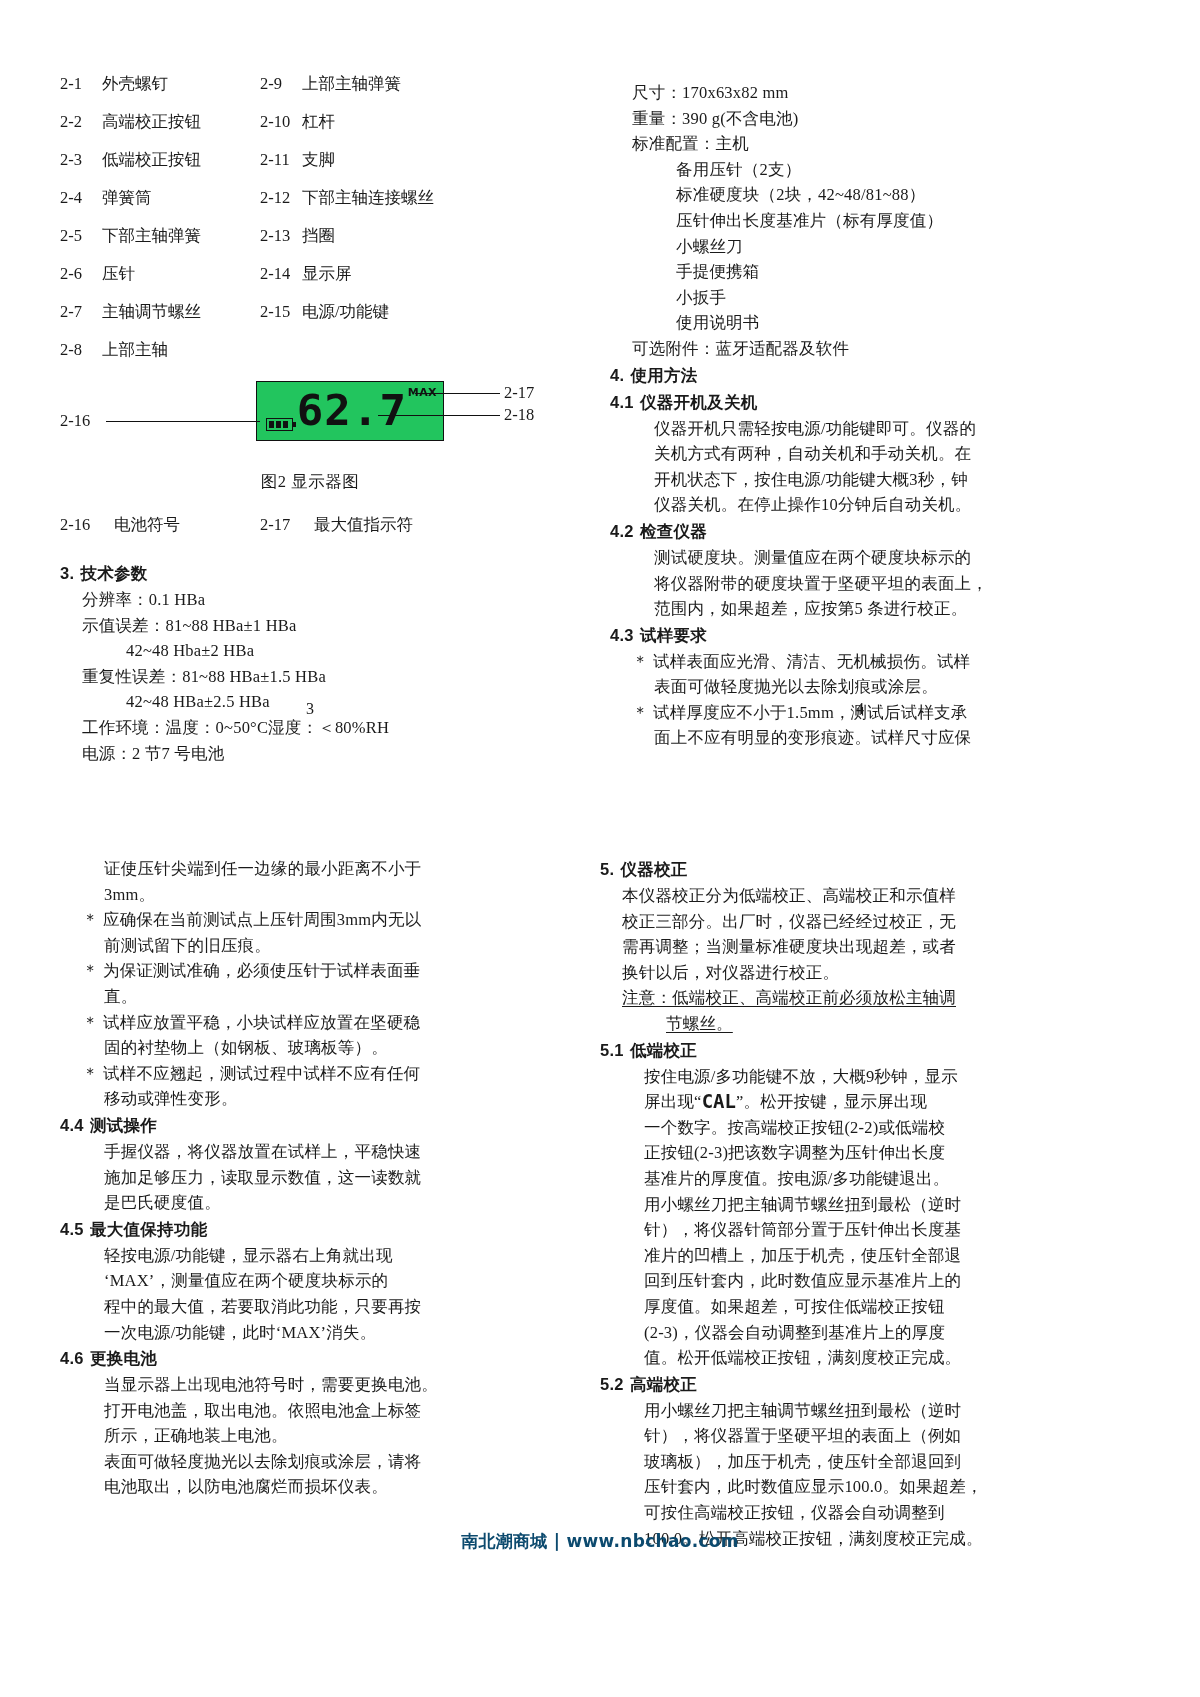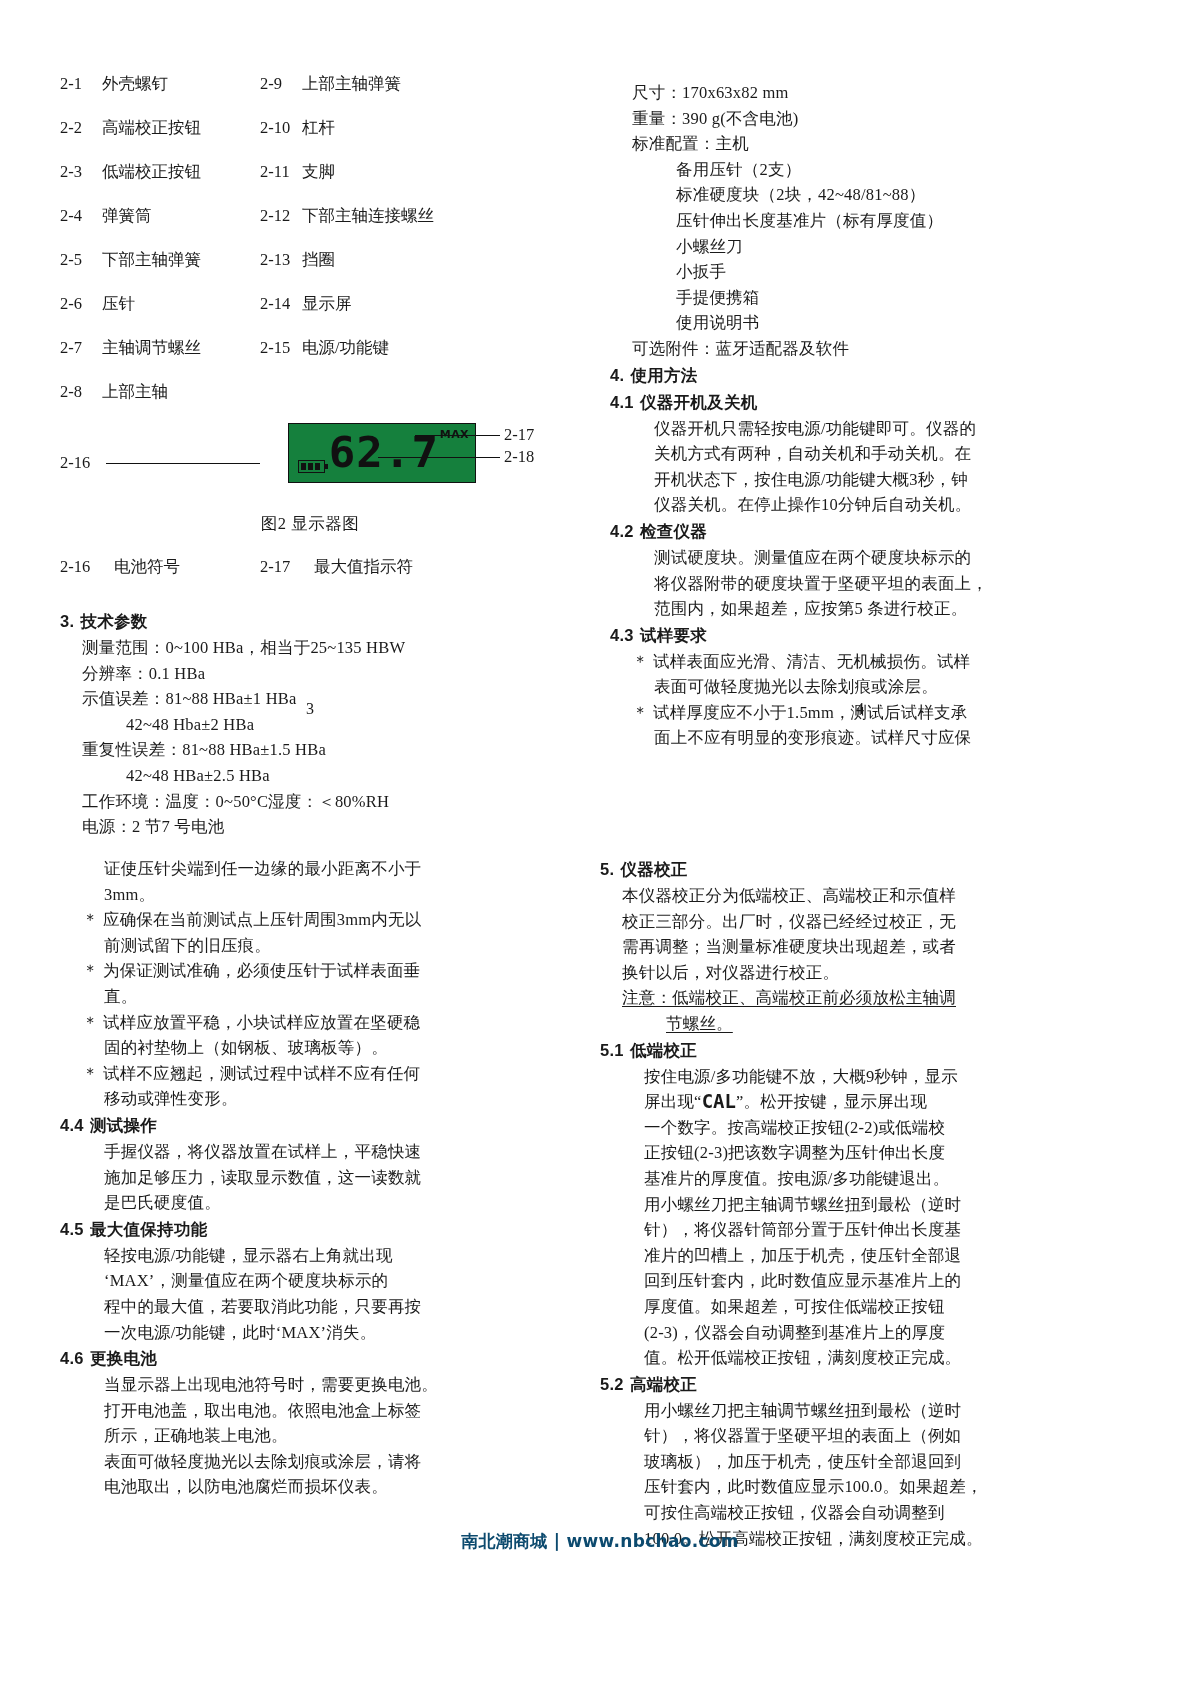--- a/index.html
+++ b/index.html
@@ -44,21 +44,21 @@
   }
   .heading .num {
     font-family: "Liberation Sans", sans-serif;
     font-weight: bold;
   }
 
   
   .parts-list {
     display: grid;
     grid-template-columns: 200px 1fr;
-    row-gap: 13px;
+    row-gap: 7px;
   }
   .parts-list .cell {
     font-size: 16.5px;
     line-height: 31px;
     white-space: nowrap;
   }
   .parts-list .cell .code {
     display: inline-block;
     min-width: 42px;
     font-family: "Liberation Serif", serif;
@@ -70,22 +70,21 @@
     height: 86px;
     margin-top: 14px;
   }
   .lcd-box {
     position: absolute;
     left: 196px;
     top: 2px;
     width: 186px;
     height: 58px;
     border: 1.6px solid #111;
-    background: #15803d;
-    margin-left: 32px;
+    background: #22c55e;
   }
   .lcd-digits {
     position: absolute;
     right: 36px;
     top: 2px;
     font-family: "DejaVu Sans Mono", monospace;
     font-size: 42px;
     font-weight: bold;
     letter-spacing: 1px;
     line-height: 54px;
@@ -254,43 +253,42 @@
       <div class="cell"><span class="code" style="min-width:54px;">2-16</span><span>电池符号</span></div>
       <div class="cell"><span class="code" style="min-width:54px;">2-17</span><span>最大值指示符</span></div>
       <div class="cell"></div>
     </div>
 
     <div class="heading" style="margin-top:13px;">
       <span class="num">3.</span>
       <span>技术参数</span>
     </div>
     <div class="body-text">
-      <div class="indent1 nowrap">测量范围：0~100 HBa，相当于25~135 HBW</div>
       <div class="indent1 nowrap">分辨率：0.1 HBa</div>
       <div class="indent1 nowrap">示值误差：81~88 HBa±1 HBa</div>
       <div class="indent3 nowrap">42~48 Hba±2 HBa</div>
       <div class="indent1 nowrap">重复性误差：81~88 HBa±1.5 HBa</div>
       <div class="indent3 nowrap">42~48 HBa±2.5 HBa</div>
       <div class="indent1 nowrap">工作环境：温度：0~50°C湿度：＜80%RH</div>
       <div class="indent1 nowrap">电源：2 节7 号电池</div>
     </div>
   </div>
 
   <div class="col col-right" style="top: 68px; margin-top: 12px;">
     <div class="body-text">
       <div class="indent1 nowrap">尺寸：170x63x82 mm</div>
       <div class="indent1 nowrap">重量：390 g(不含电池)</div>
       <div class="indent1 nowrap">标准配置：主机</div>
 
       <div class="indent3 nowrap">备用压针（2支）</div>
       <div class="indent3 nowrap">标准硬度块（2块，42~48/81~88）</div>
       <div class="indent3 nowrap">压针伸出长度基准片（标有厚度值）</div>
       <div class="indent3 nowrap">小螺丝刀</div>
+      <div class="indent3 nowrap">手提便携箱</div>
       <div class="indent3 nowrap">小扳手</div>
-      <div class="indent3 nowrap">手提便携箱</div>
       <div class="indent3 nowrap">使用说明书</div>
 
       <div class="indent1 nowrap">可选附件：蓝牙适配器及软件</div>
     </div>
 
     <div class="heading">
       <span class="num">4.</span>
       <span>使用方法</span>
     </div>
 

